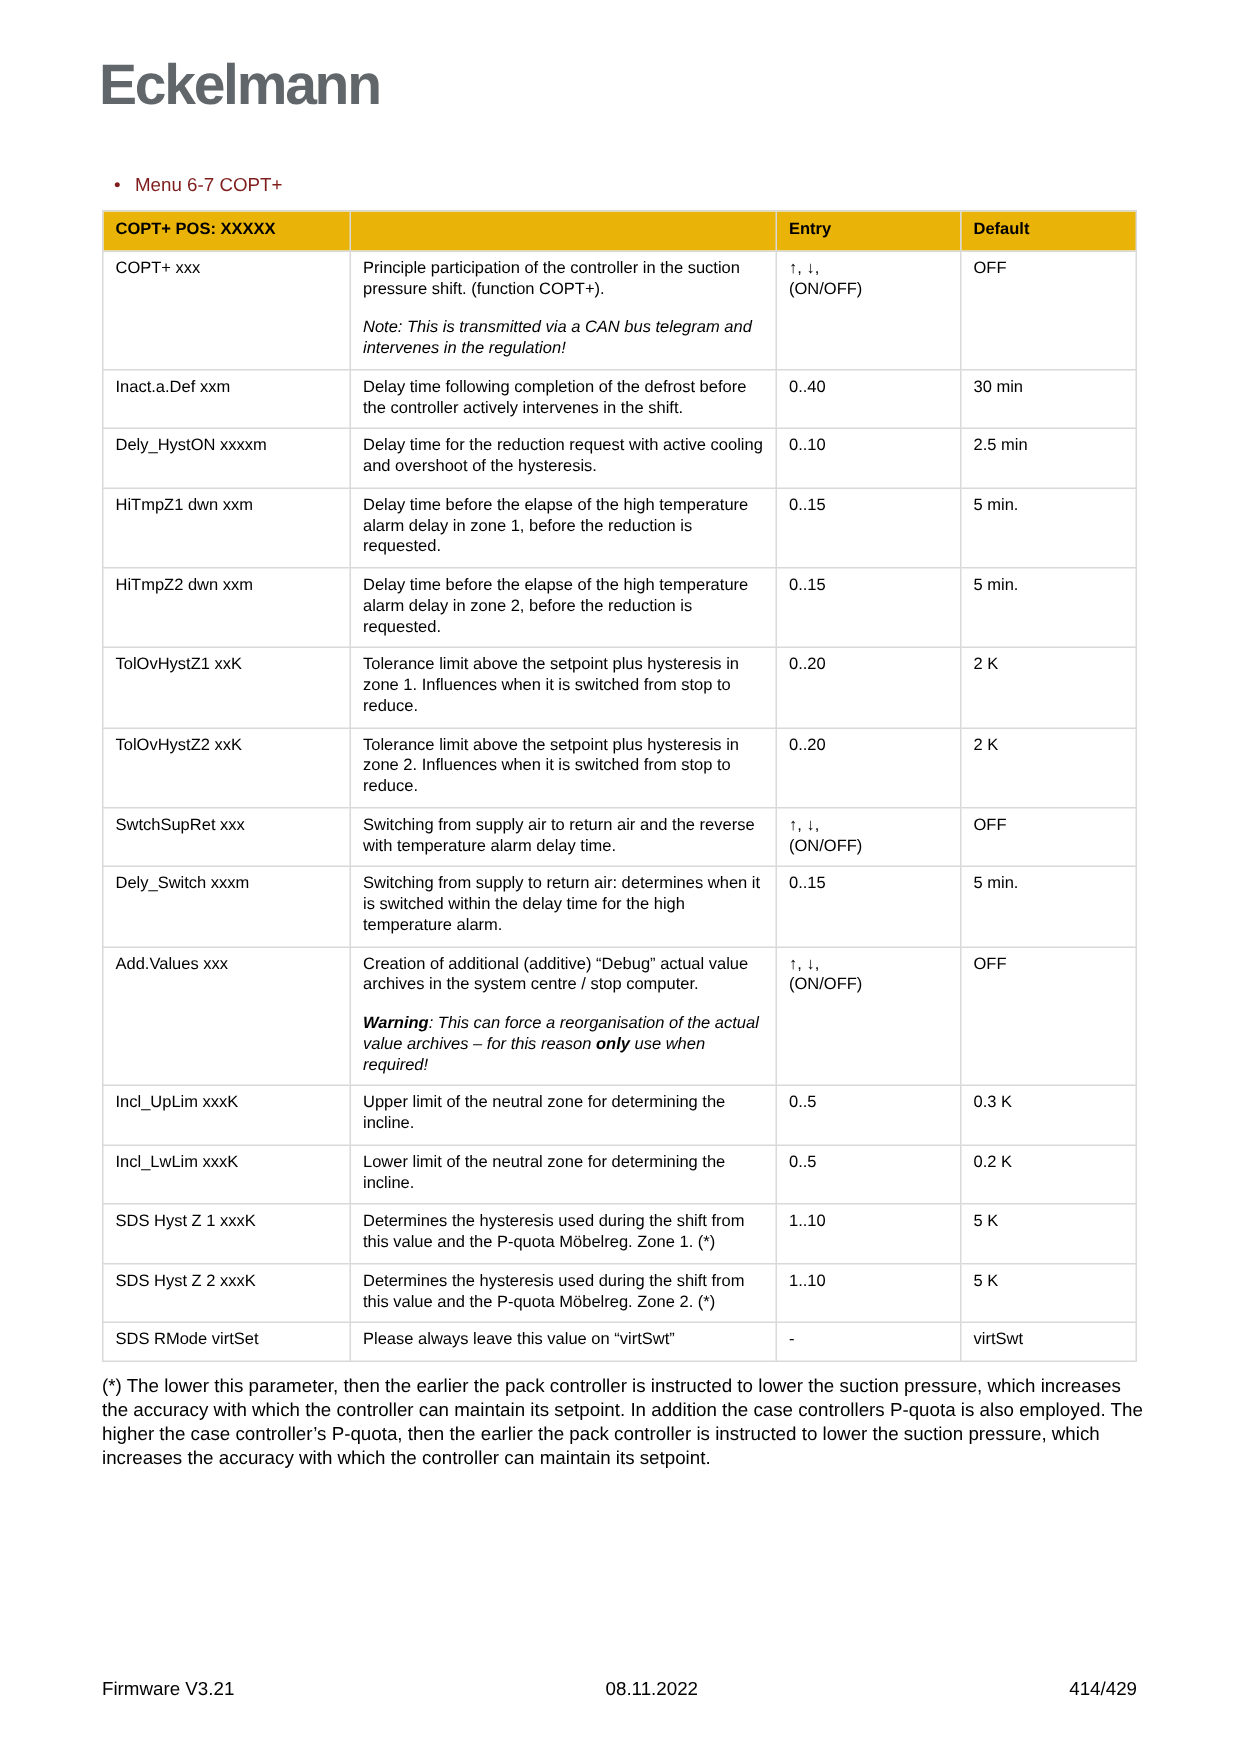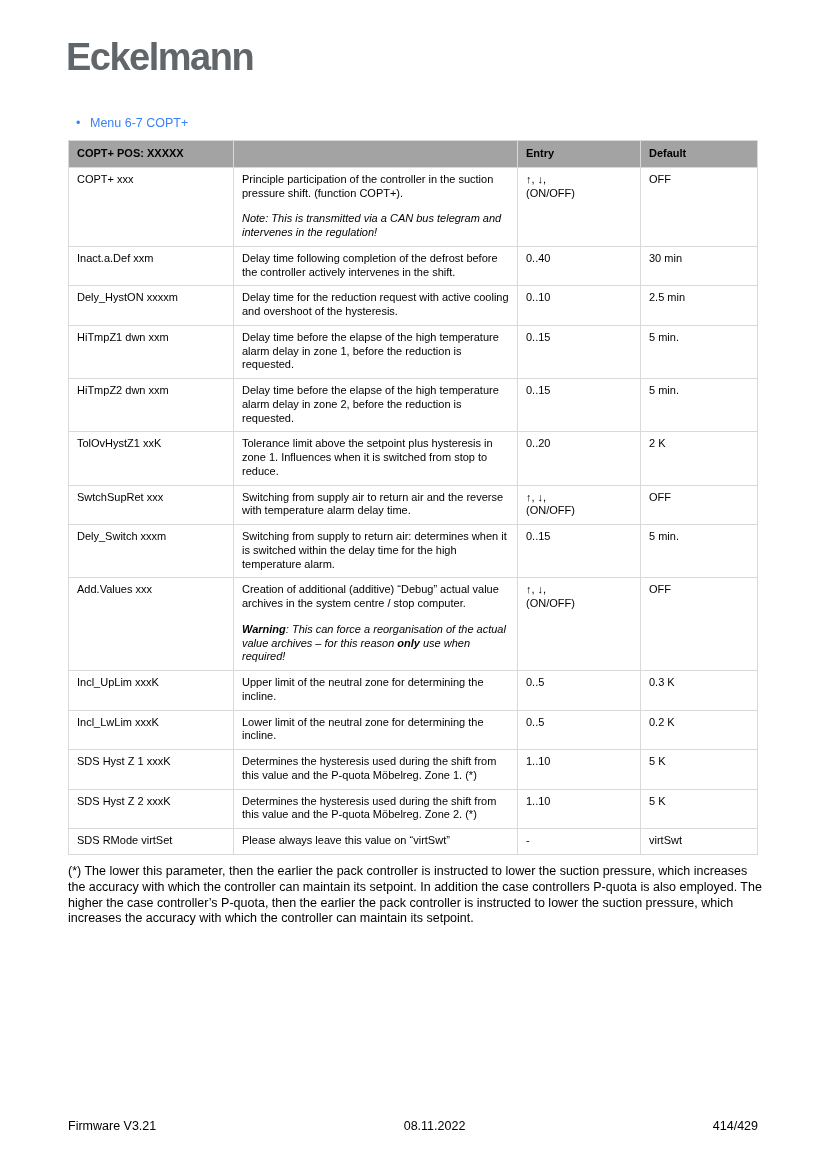--- a/index.html
+++ b/index.html
@@ -9,38 +9,38 @@
     font-family:"Liberation Sans", sans-serif;
     overflow:hidden;
   }
   .logo {
     position:absolute; left:66px; top:36px;
     font-size:38px; font-weight:bold; letter-spacing:-1.5px;
     color:#606669;
   }
   .menu-line {
     position:absolute; left:76px; top:116px;
-    font-size:12.5px; color:#3b82f6;
+    font-size:12.5px; color:#7f1d1d;
   }
   .menu-line .bullet { display:inline-block; width:14px; }
   .content {
     position:absolute; left:68px; top:140px; width:690px;
   }
   table.params {
     width:689px; border-collapse:collapse; table-layout:fixed;
   }
   table.params th, table.params td {
     border:1px solid #d9d9d9;
     vertical-align:top; text-align:left;
     padding:5px 8px 6px 8px;
     font-size:11px; line-height:1.25; font-weight:normal; color:#000;
     word-wrap:break-word;
   }
   table.params thead th {
-    background:#a3a3a3; font-weight:bold; padding-top:6px; padding-bottom:6px;
+    background:#eab308; font-weight:bold; padding-top:6px; padding-bottom:6px;
   }
   td.cell-desc p { margin:0; }
   td.cell-desc p + p { margin-top:12px;font-style:italic; }
   td.cell-entry { white-space:pre-line; }
   .footnote {
     margin:9px 0 0 0; width:700px;
     font-size:12.5px; line-height:1.27; color:#000000;
   }
   .footer {
     position:absolute; left:68px; top:1119px; width:690px;
@@ -120,20 +120,28 @@
           </tr>
           <tr>
             <td>TolOvHystZ1 xxK</td>
             <td class="cell-desc">
               <p><span>Tolerance limit above the setpoint plus hysteresis in zone 1. Influences when it is switched from stop to reduce.</span></p>
             </td>
             <td class="cell-entry">0..20</td>
             <td>2 K</td>
           </tr>
           <tr>
+            <td>TolOvHystZ2 xxK</td>
+            <td class="cell-desc">
+              <p><span>Tolerance limit above the setpoint plus hysteresis in zone 2. Influences when it is switched from stop to reduce.</span></p>
+            </td>
+            <td class="cell-entry">0..20</td>
+            <td>2 K</td>
+          </tr>
+          <tr>
             <td>SwtchSupRet xxx</td>
             <td class="cell-desc">
               <p><span>Switching from supply air to return air and the reverse with temperature alarm delay time.</span></p>
             </td>
             <td class="cell-entry">↑, ↓,
 (ON/OFF)</td>
             <td>OFF</td>
           </tr>
           <tr>
             <td>Dely_Switch xxxm</td>

